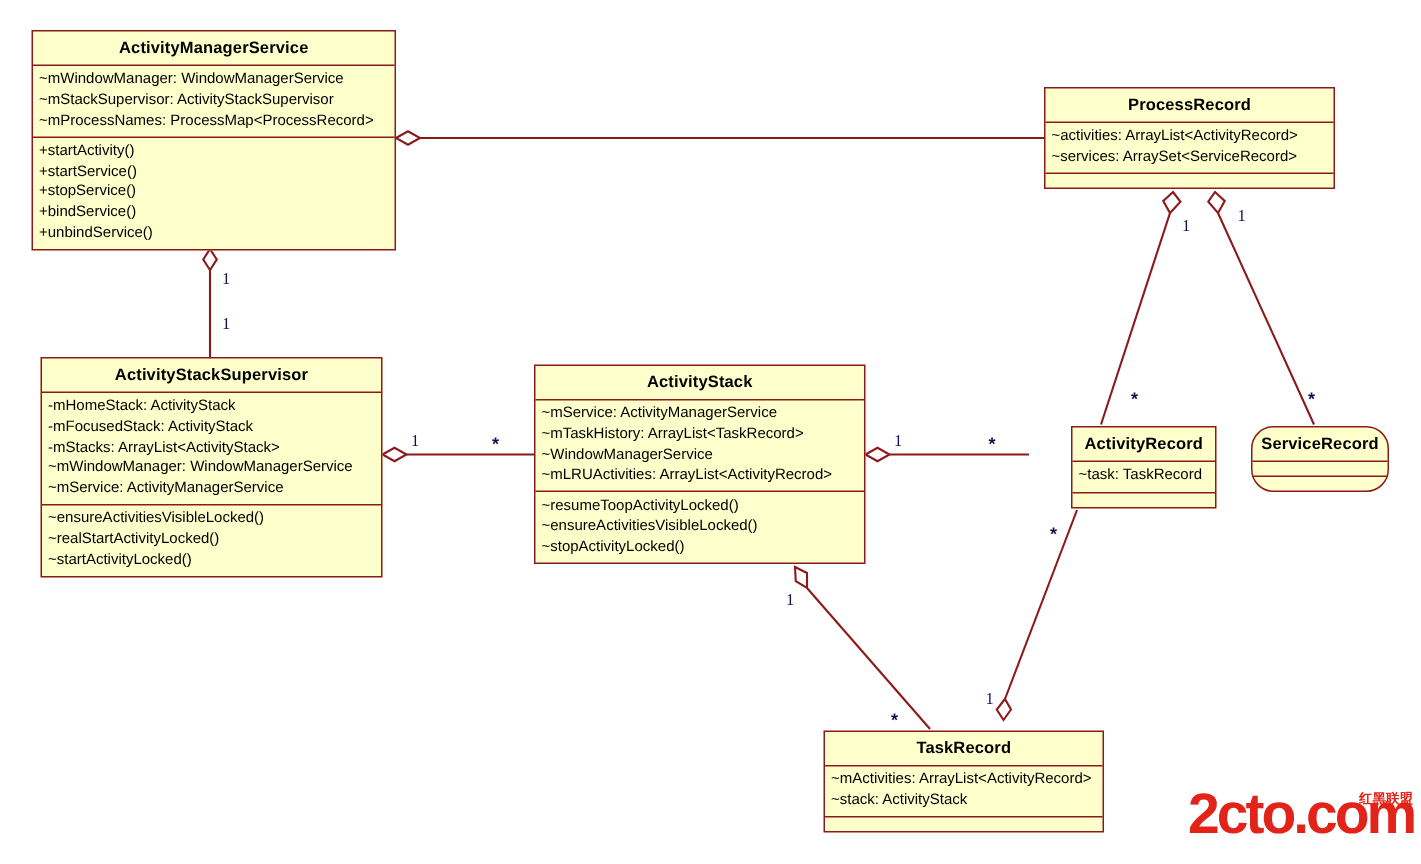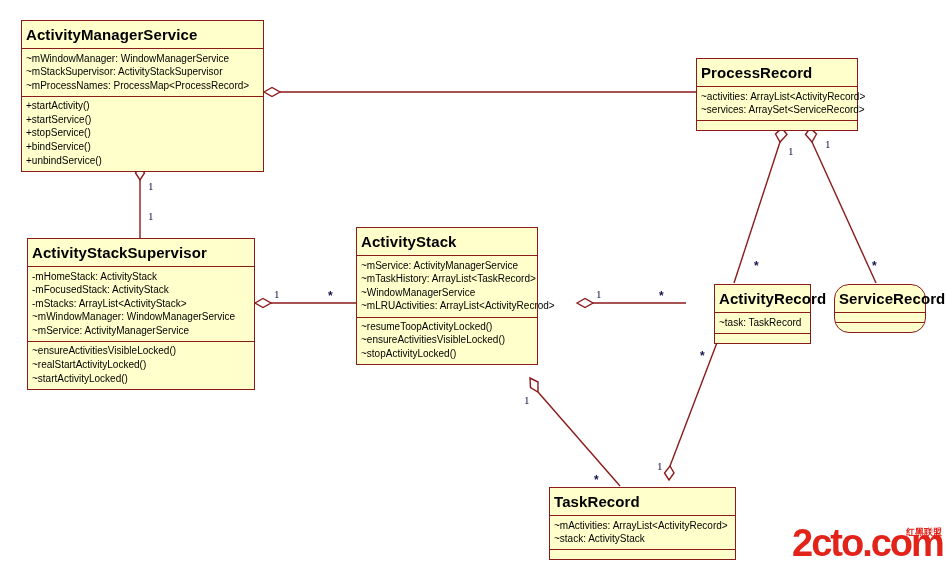--- a/index.html
+++ b/index.html
@@ -62,22 +62,23 @@
   .uml {
     position: absolute;
     z-index: 2;
     background: #ffffcc;
     border: 1.5px solid #8b1a1a;
     box-sizing: border-box;
     font-size: 10px;
     line-height: 1.28;
   }
   .uml .name {
-    font-weight: bold;
-    font-size: 15px;
+    text-align: center;
+    font-weight: bold;
+    font-size: 11px;
     padding: 4px 4px 4px 4px;
     border-bottom: 1.5px solid #8b1a1a;
     letter-spacing: 0.1px;
   }
   .uml .compartment {
     padding: 3px 4px 3px 4px;
     border-bottom: 1.5px solid #8b1a1a;
   }
   .uml .compartment:last-child {
     border-bottom: none;
@@ -207,21 +208,21 @@
     </div>
     <div class="compartment">
       <div class="row">+startActivity()</div>
       <div class="row">+startService()</div>
       <div class="row">+stopService()</div>
       <div class="row">+bindService()</div>
       <div class="row">+unbindService()</div>
     </div>
   </div>
 
-  <div class="uml" style="left:696px; top:58px; width:162px;">
+  <div class="uml" style="left:696px; top:58px; width:194px;">
     <div class="name">ProcessRecord</div>
     <div class="compartment">
       <div class="row">~activities: ArrayList&lt;ActivityRecord&gt;</div>
       <div class="row">~services: ArraySet&lt;ServiceRecord&gt;</div>
     </div>
     <div class="compartment empty"></div>
   </div>
 
   <div class="uml" style="left:27px; top:238px; width:228px;">
     <div class="name">ActivityStackSupervisor</div>
@@ -232,21 +233,21 @@
       <div class="row">~mWindowManager: WindowManagerService</div>
       <div class="row">~mService: ActivityManagerService</div>
     </div>
     <div class="compartment">
       <div class="row">~ensureActivitiesVisibleLocked()</div>
       <div class="row">~realStartActivityLocked()</div>
       <div class="row">~startActivityLocked()</div>
     </div>
   </div>
 
-  <div class="uml" style="left:356px; top:227px; width:182px;">
+  <div class="uml" style="left:356px; top:243px; width:221px;">
     <div class="name">ActivityStack</div>
     <div class="compartment">
       <div class="row">~mService: ActivityManagerService</div>
       <div class="row">~mTaskHistory: ArrayList&lt;TaskRecord&gt;</div>
       <div class="row">~WindowManagerService</div>
       <div class="row">~mLRUActivities: ArrayList&lt;ActivityRecrod&gt;</div>
     </div>
     <div class="compartment">
       <div class="row">~resumeToopActivityLocked()</div>
       <div class="row">~ensureActivitiesVisibleLocked()</div>

